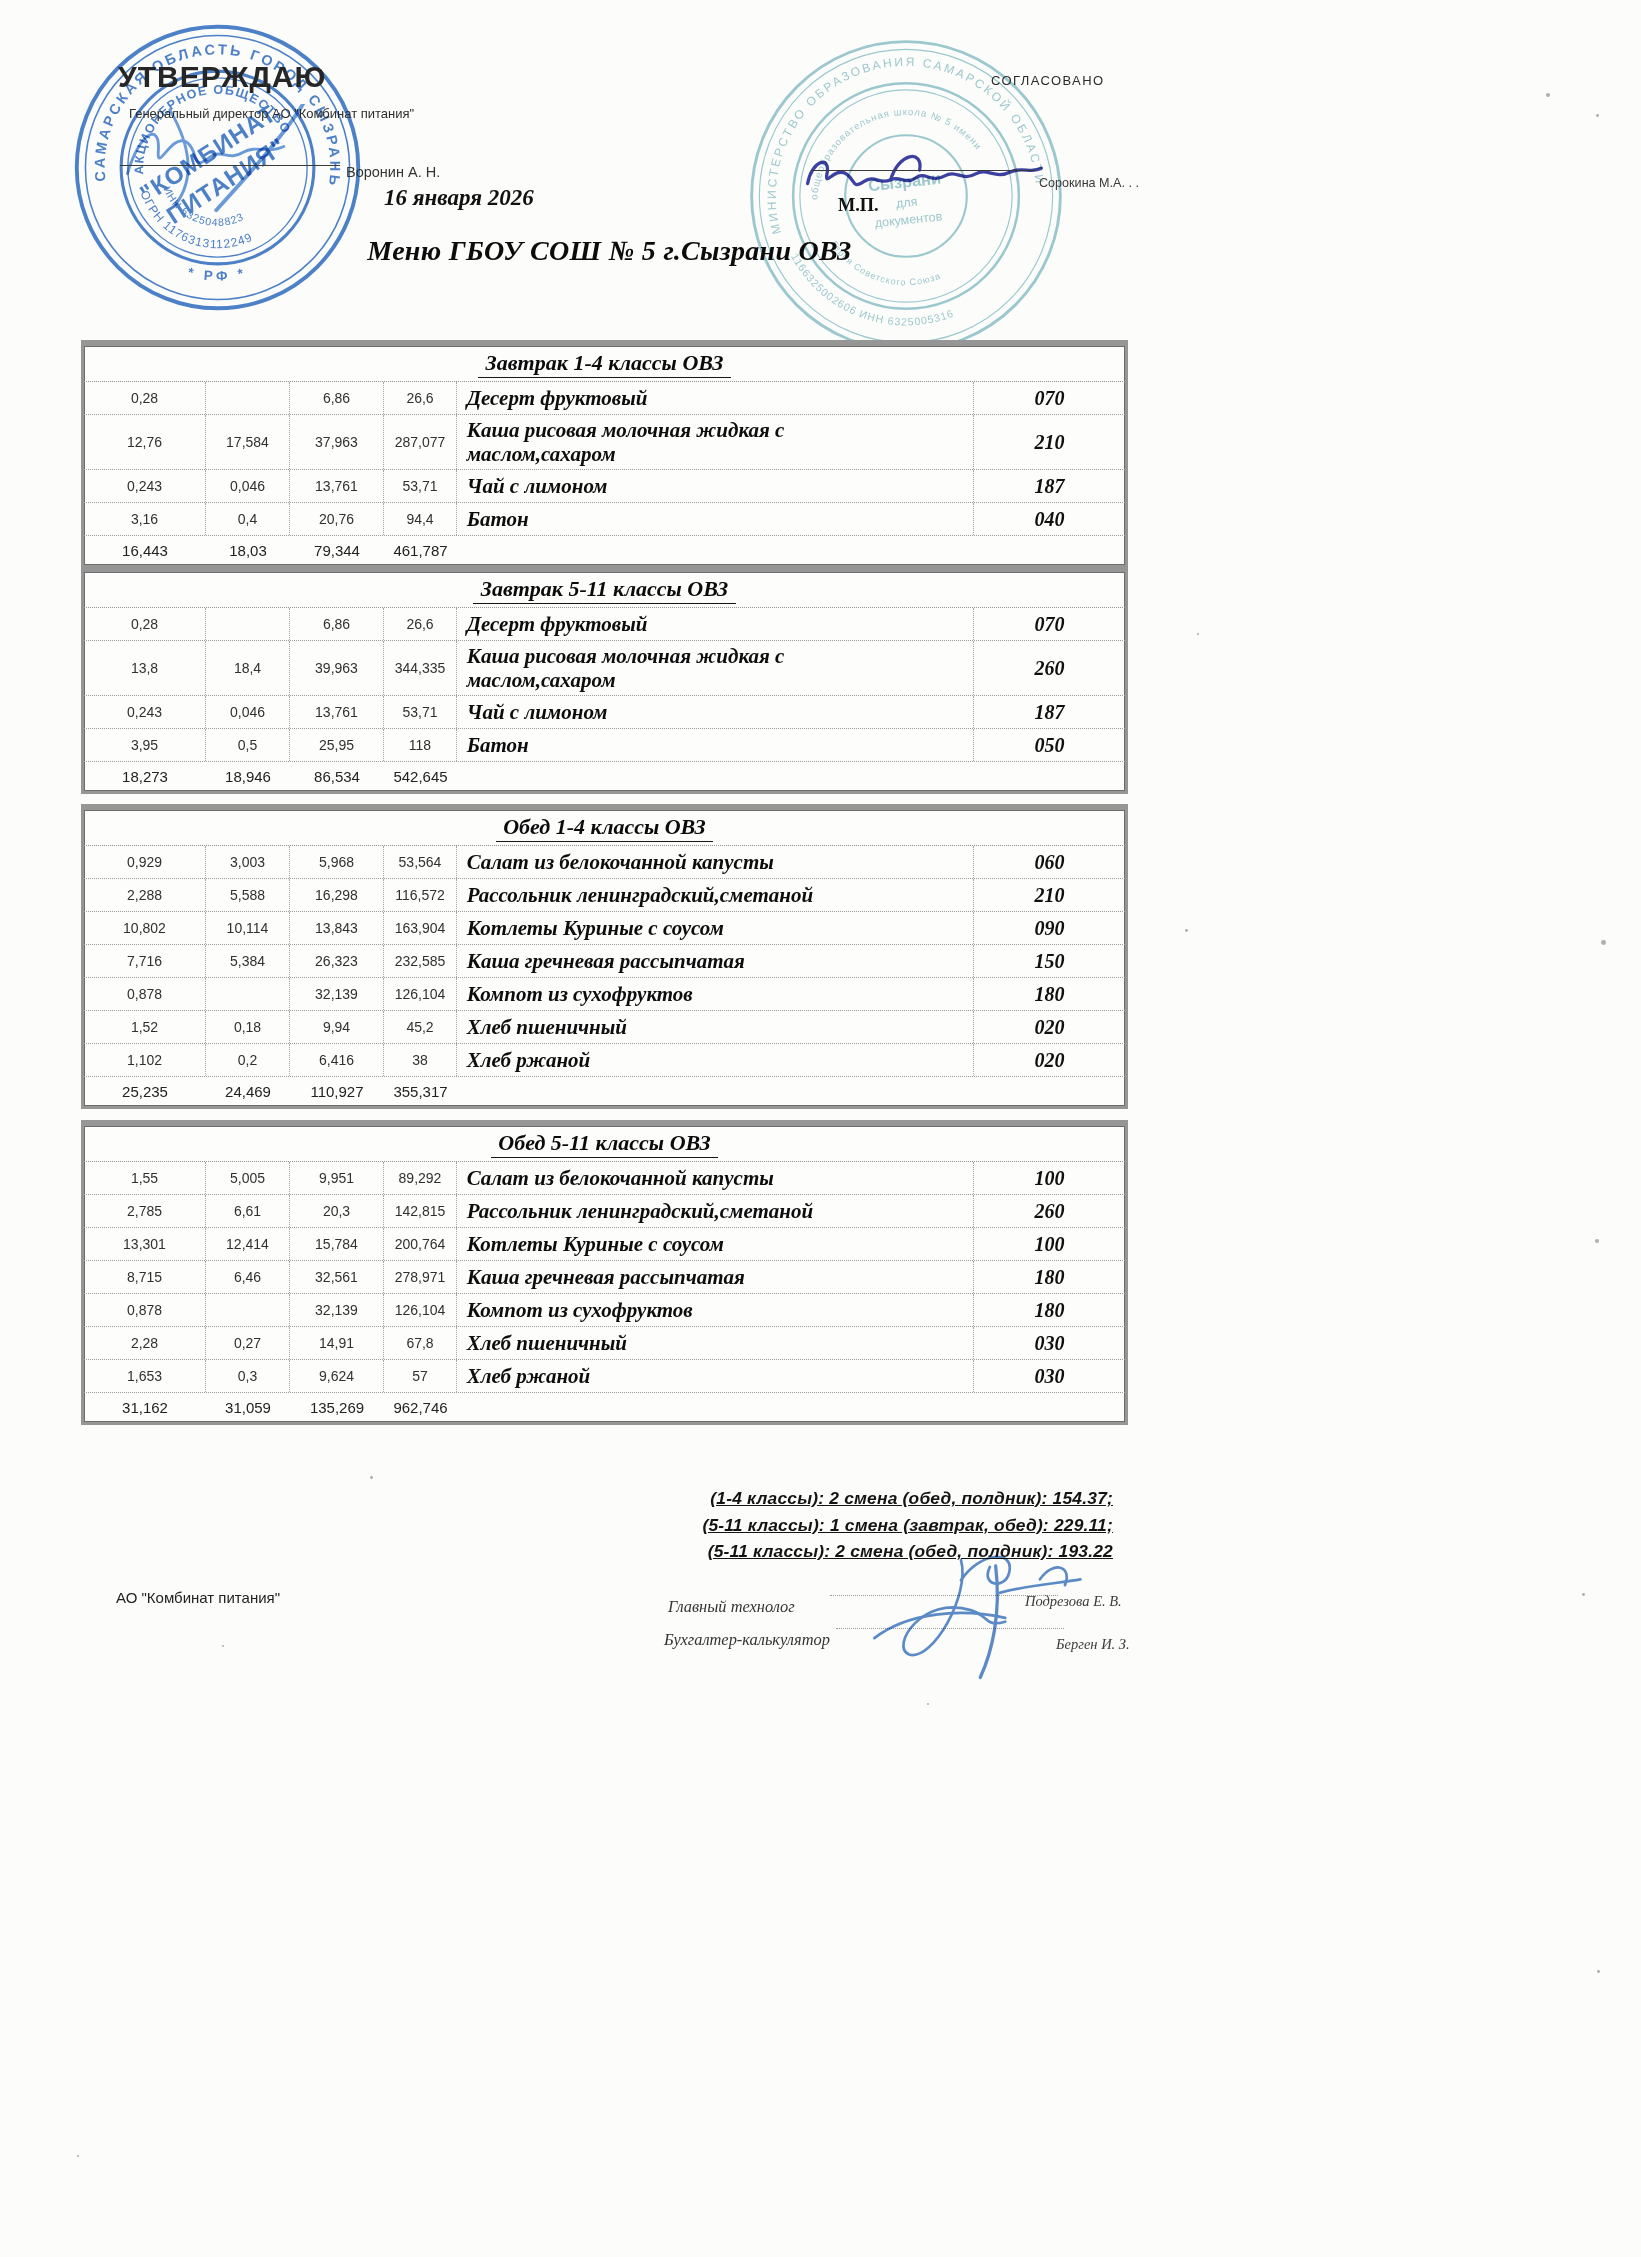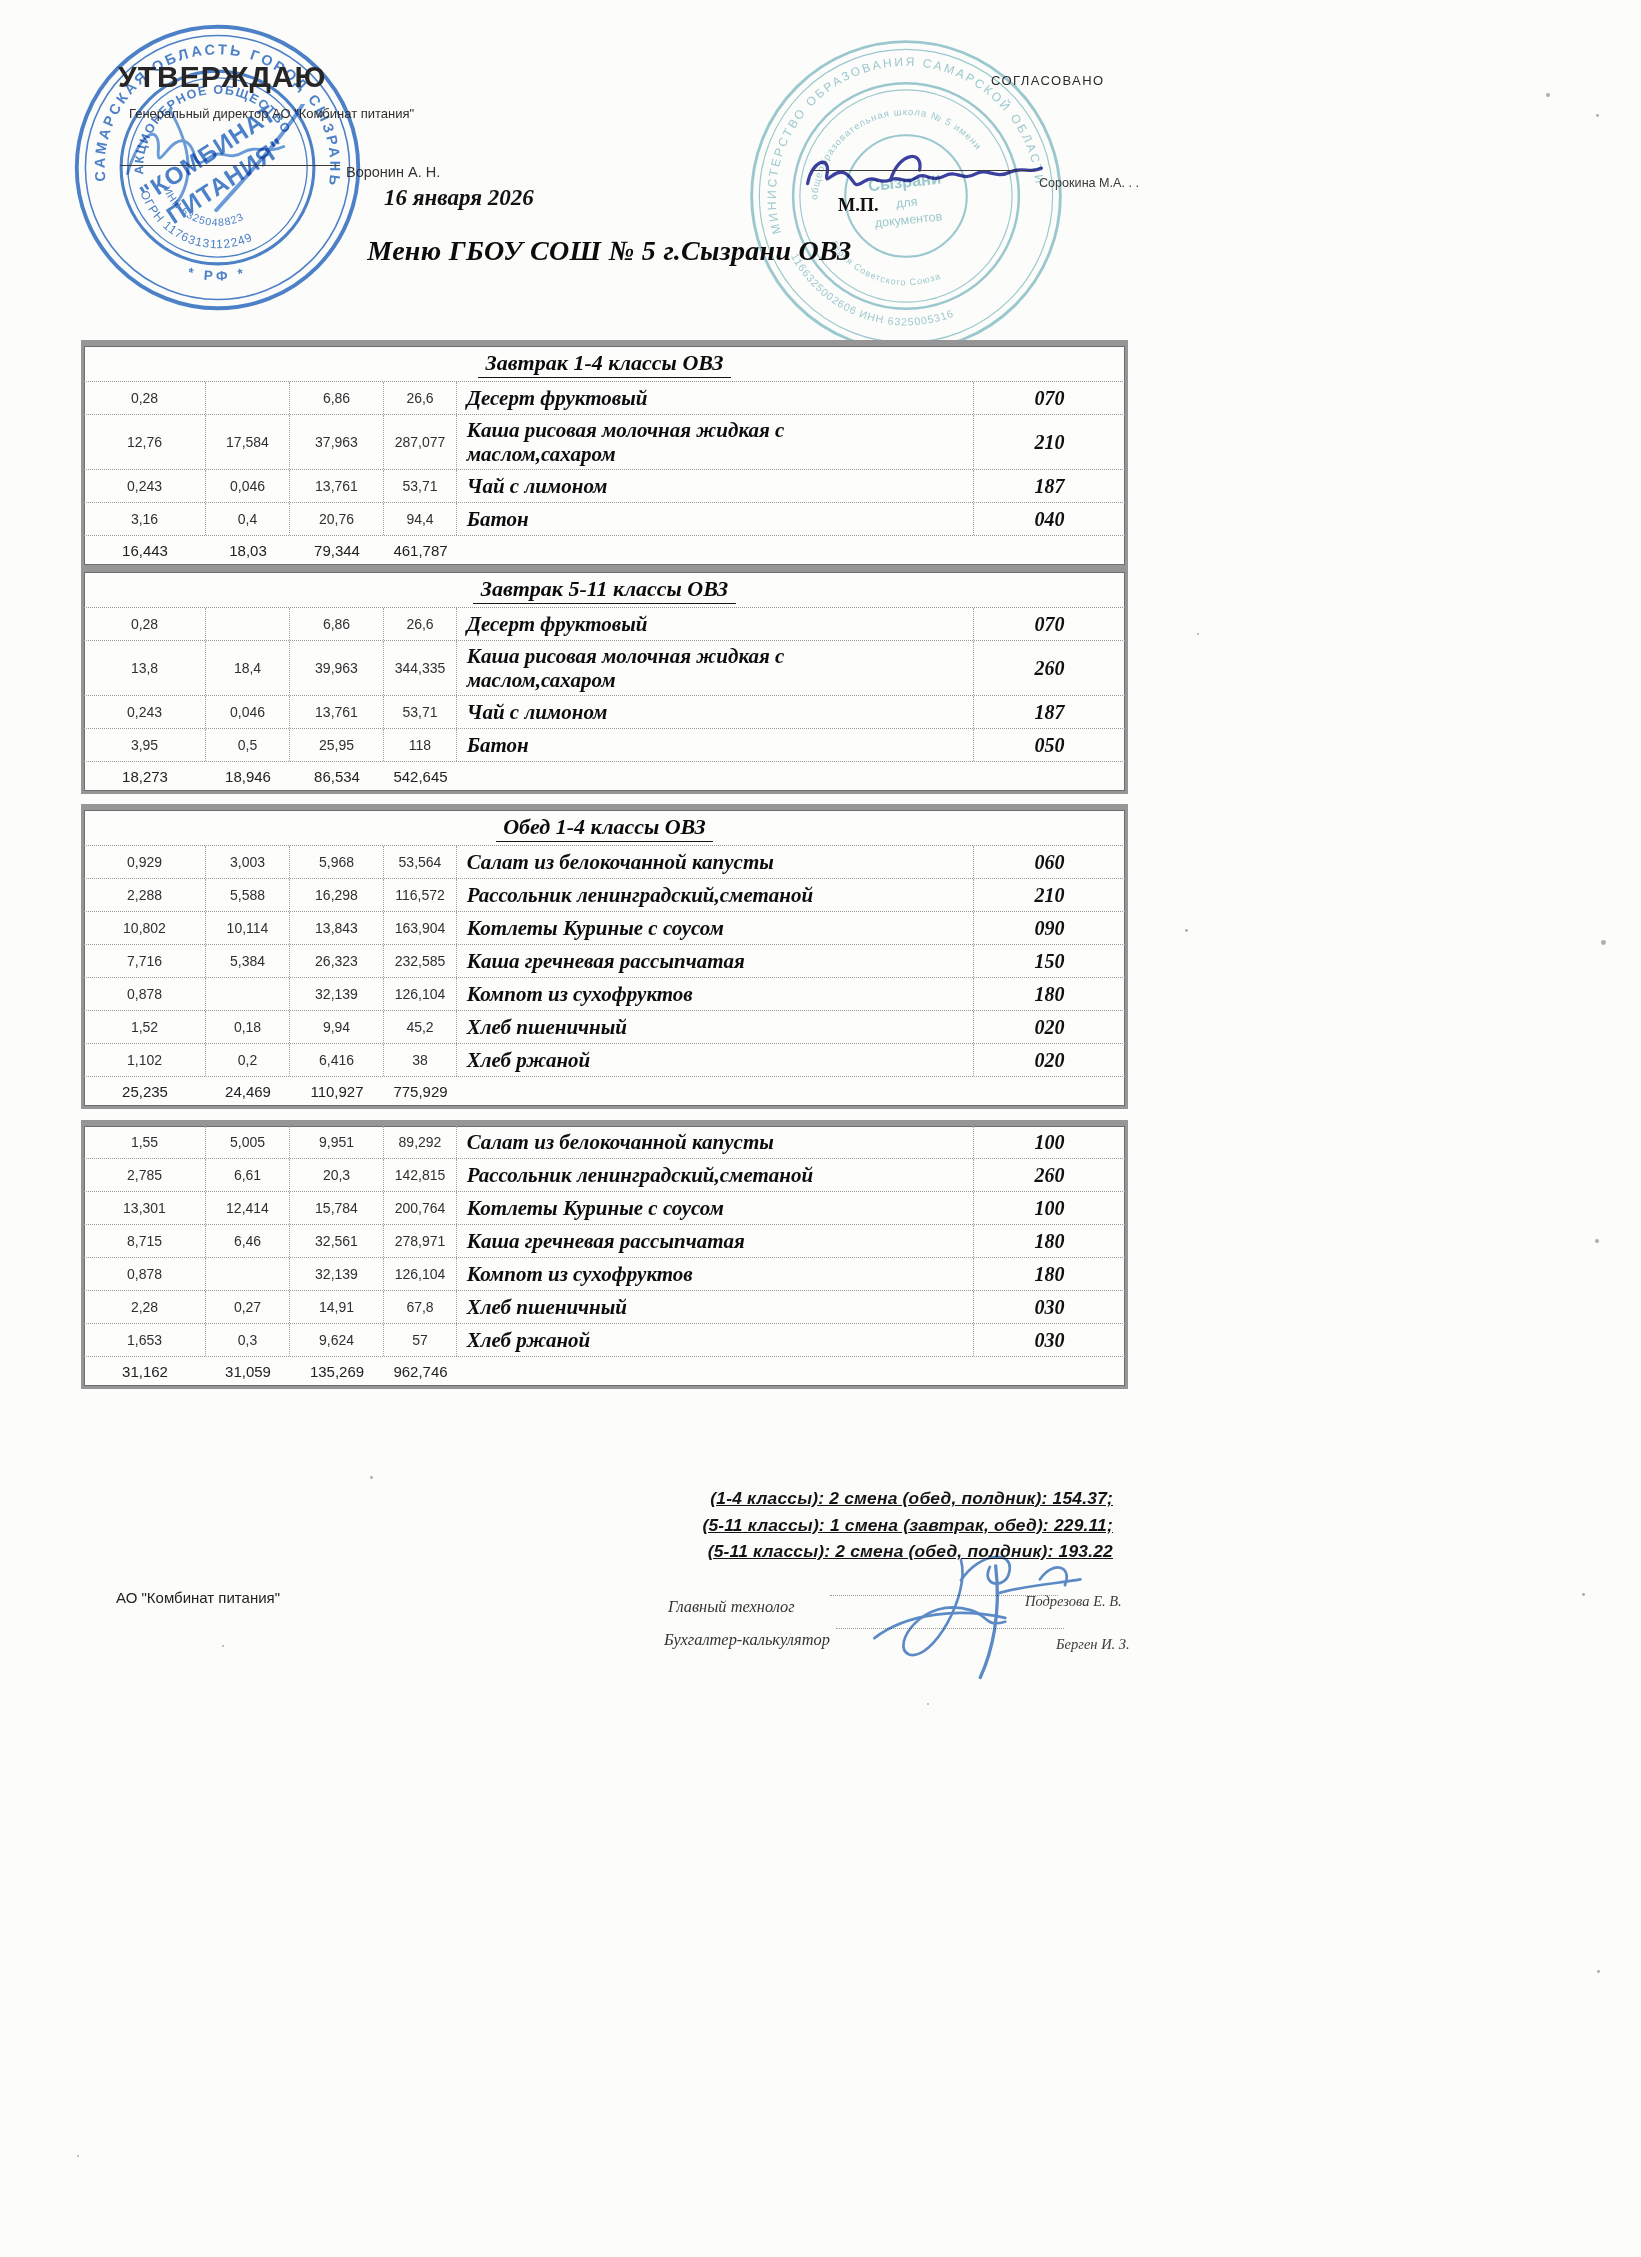--- a/index.html
+++ b/index.html
@@ -299,26 +299,29 @@
           <div class="cell num">0,2</div>
           <div class="cell num">6,416</div>
           <div class="cell num">38</div>
           <div class="cell dish">Хлеб ржаной</div>
           <div class="cell out">020</div>
         </div>
         <div class="mrow totals">
           <div class="cell tnum">25,235</div>
           <div class="cell tnum">24,469</div>
           <div class="cell tnum">110,927</div>
-          <div class="cell tnum">775,929</div>
+          <div class="cell tnum">355,317</div>
           <div class="cell tfill"></div>
           <div class="cell tfill"></div>
         </div>
       </div>
       <div class="menu-box" style="top: 1120px;">
+        <div class="menu-title">
+          <span>Обед 5-11 классы ОВЗ</span>
+        </div>
         <div class="mrow">
           <div class="cell num">1,55</div>
           <div class="cell num">5,005</div>
           <div class="cell num">9,951</div>
           <div class="cell num">89,292</div>
           <div class="cell dish">Салат из белокочанной капусты</div>
           <div class="cell out">100</div>
         </div>
         <div class="mrow">
           <div class="cell num">2,785</div>

